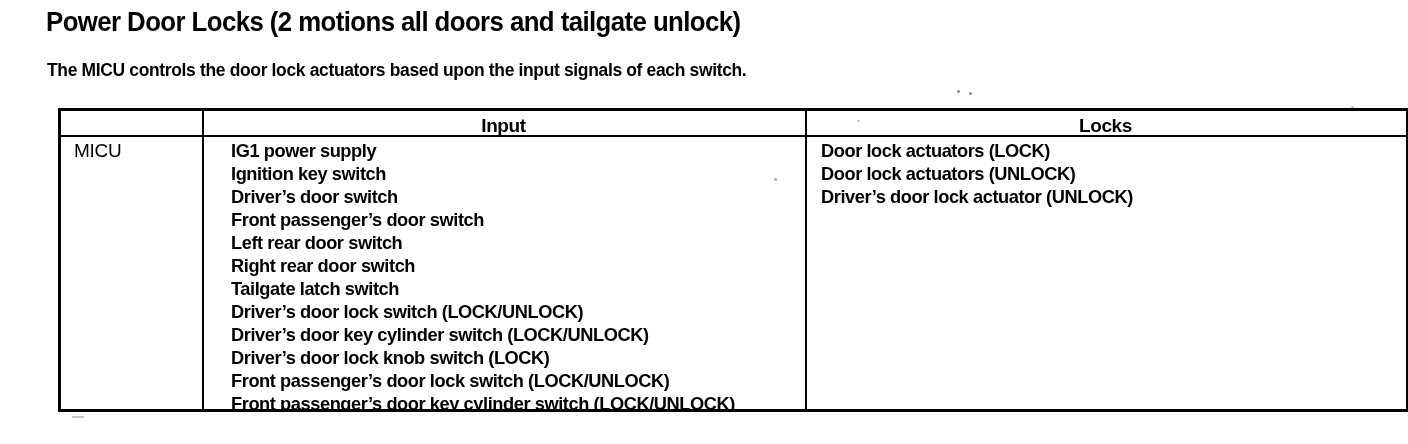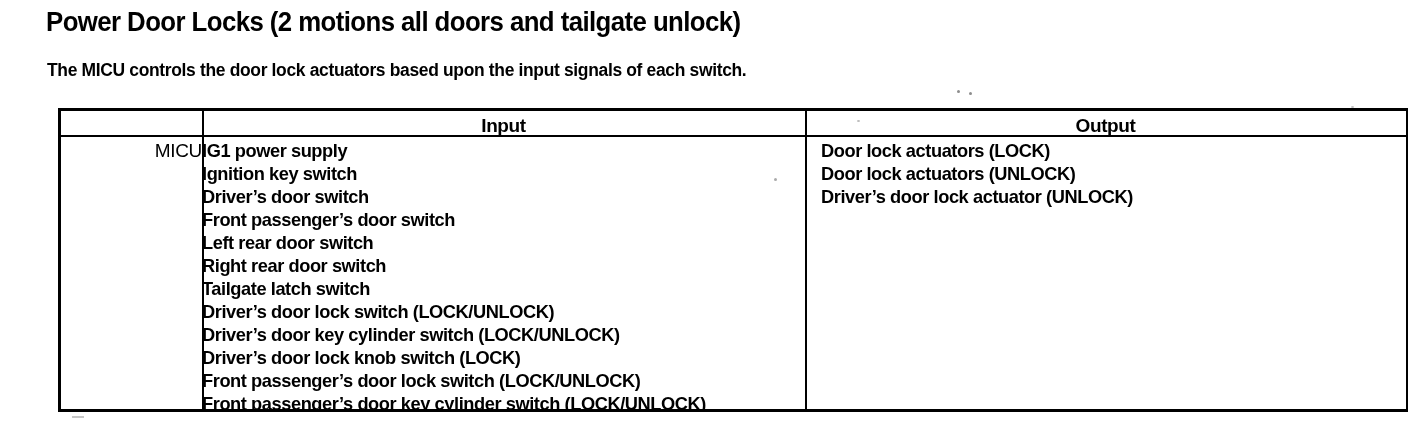--- a/index.html
+++ b/index.html
@@ -104,21 +104,21 @@
   .body-cell {
     position: absolute;
     top: 26px;
     overflow: hidden;
   }
   .body-cell.unit   { left: 0px;   width: 141px; height: 272px; }
   .body-cell.input  { left: 141px; width: 603px; height: 272px; }
   .body-cell.output { left: 744px; width: 601px; height: 272px; }
 
   .cell-inner {
-    padding-left: 0;
+    padding-left: 29px;
     padding-top: 2px;
   }
   .body-cell.unit .cell-inner { padding-left: 13px; }
   .body-cell.output .cell-inner { padding-left: 16px; }
 
   .item {
     font-size: 19px;
     font-weight: bold;
     line-height: 23px;
     letter-spacing: -0.45px;
@@ -126,21 +126,20 @@
     transform: scaleX(0.96);
     transform-origin: left top;
   }
 
   .unit-label {
     font-size: 19px;
     font-weight: normal;
     line-height: 23px;
     letter-spacing: -0.3px;
     white-space: nowrap;
-    text-align: right;
   }
 
   
   .speck {
     position: absolute;
     background: #8d8d8d;
     border-radius: 50%;
   }
   .speck.s1 { left: 933px; top: 90px;  width: 3px; height: 3px; }
   .speck.s2 { left: 945px; top: 92px;  width: 3px; height: 3px; }
@@ -163,21 +162,21 @@
   <div class="speck s3"></div>
   <div class="speck s4"></div>
   <div class="speck s5"></div>
   <div class="speck s6"></div>
 
   <div class="table">
 
     <div class="table-header-row">
       <div class="hdr-cell corner"></div>
       <div class="hdr-cell input">Input</div>
-      <div class="hdr-cell output">Output</div>
+      <div class="hdr-cell output">Locks</div>
     </div>
 
     <div class="col-divider d1"></div>
     <div class="col-divider d2"></div>
 
     <div class="body-cell unit">
       <div class="cell-inner">
         <div class="unit-label">MICU</div>
       </div>
     </div>

